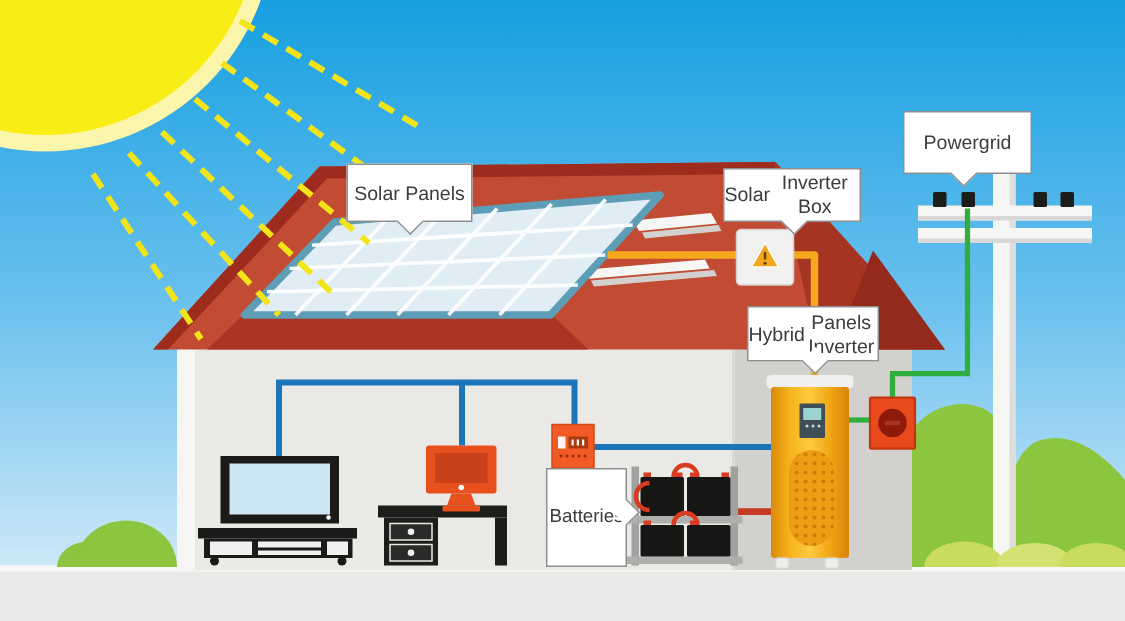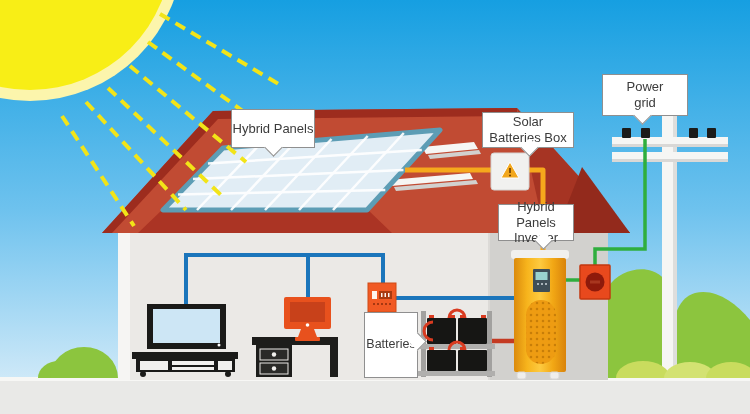--- a/index.html
+++ b/index.html
@@ -1,19 +1,19 @@
 <!DOCTYPE html>
 <html><head>
 <meta charset="utf-8">
 <style>
   html,body{margin:0;padding:0;background:#fff;}
   .scene{position:relative;width:750px;height:414px;overflow:hidden;font-family:"Liberation Sans",sans-serif;}
   .scene svg{position:absolute;left:0;top:0;}
   .label{position:absolute;box-sizing:border-box;background:#fff;border:1px solid #8f8f8f;
-         display:flex;flex-direction:column;align-items:center;justify-content:center;
+         display:flex;flex-direction:row;align-items:center;justify-content:center;
          font-size:13px;line-height:1.22;color:#3b3b3b;text-align:center;z-index:10;}
   .label .ptr{position:absolute;width:12px;height:12px;background:#fff;}
   .ptr.down{bottom:-7px;transform:rotate(45deg);border-right:1.5px solid #8f8f8f;border-bottom:1.5px solid #8f8f8f;}
   .ptr.right{right:-7px;transform:rotate(45deg);border-top:1.5px solid #8f8f8f;border-right:1.5px solid #8f8f8f;}
   .label span{display:block;}
 </style>
 </head>
 <body>
 
 <div class="scene">
@@ -221,31 +221,31 @@
     <circle cx="542" cy="284" r="1" fill="#cfd8dc"></circle>
     <circle cx="546" cy="284" r="1" fill="#cfd8dc"></circle>
     <rect x="526" y="300" width="30" height="64" rx="15" fill="#ee9c12"></rect>
     <rect x="526" y="300" width="30" height="64" rx="15" fill="url(#vent)"></rect>
     <rect x="517" y="372" width="9" height="7" rx="2" fill="#efeeec" stroke="#d8d7d5" stroke-width="1"></rect>
     <rect x="550" y="372" width="9" height="7" rx="2" fill="#efeeec" stroke="#d8d7d5" stroke-width="1"></rect>
   </g>
 </svg>
 
   <div class="label" style="left:231px;top:109px;width:84px;height:39px">
-    <span>Hybrid Panels</span>
+    <span>Solar Panels</span>
     <div class="ptr down" style="left:35px"></div>
   </div>
 
   <div class="label" style="left:482px;top:112px;width:92px;height:36px">
     <span>Solar</span>
-    <span>Batteries Box</span>
+    <span>Inverter Box</span>
     <div class="ptr down" style="left:40px"></div>
   </div>
 
-  <div class="label" style="left:498px;top:204px;width:76px;height:37px">
+  <div class="label" style="left:498px;top:204px;width:88px;height:37px">
     <span>Hybrid</span>
     <span>Panels Inverter</span>
     <div class="ptr down" style="left:38px"></div>
   </div>
 
   <div class="label" style="left:602px;top:74px;width:86px;height:42px">
     <span>Power</span>
     <span>grid</span>
     <div class="ptr down" style="left:33px"></div>
   </div>

